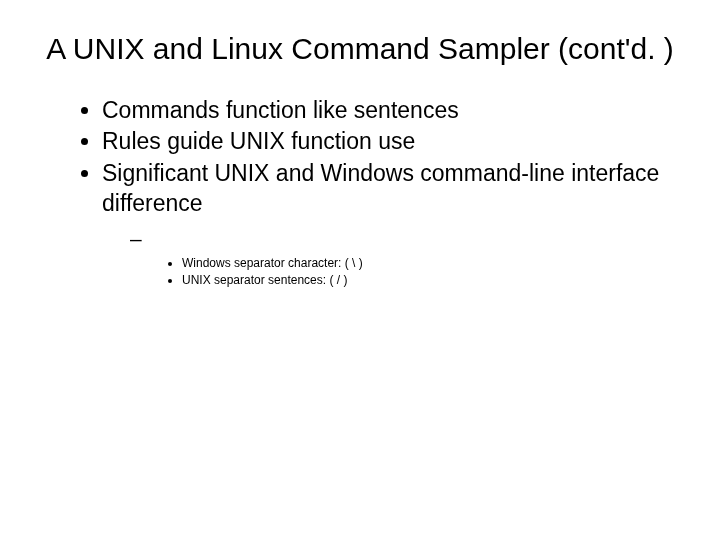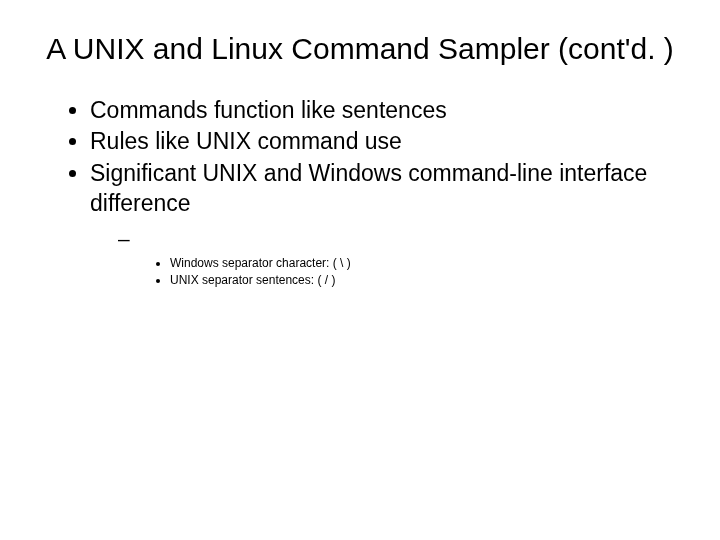--- a/index.html
+++ b/index.html
@@ -19,21 +19,21 @@
   }
   .title {
     font-size: 30px;
     text-align: center;
     margin: 10px 0 28px 0;
     line-height: 1.25;
     font-weight: normal;
   }
   ul.level1 {
     list-style: disc;
-    margin: 4px;
+    margin: 16px;
     padding-left: 46px;
     font-size: 23px;
     line-height: 1.3;
   }
   ul.level1 > li {
     margin-bottom: 2px;
   }
   ul.level2 {
     list-style: none;
     margin: 6px 0 0 0;
@@ -54,21 +54,21 @@
   }
 </style>
 </head>
 <body>
 
 <div class="slide">
   <h1 class="title">A UNIX and Linux Command Sampler (cont'd. )</h1>
 
   <ul class="level1">
     <li>Commands function like sentences</li>
-    <li>Rules like UNIX command use</li>
+    <li>Rules guide UNIX function use</li>
     <li>
       <span>Significant UNIX and Windows command-line interface difference</span>
       <ul class="level2">
         <li>
           <ul class="level3">
             <li>Windows separator character: ( \ )</li>
             <li>UNIX separator sentences: ( / )</li>
           </ul>
         </li>
       </ul>

